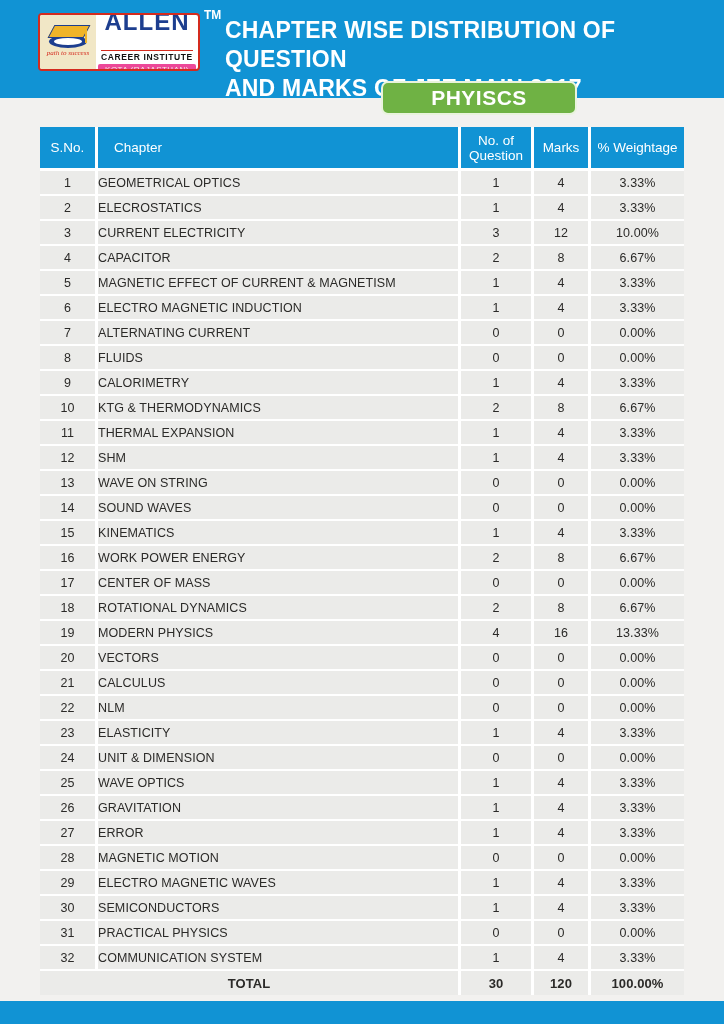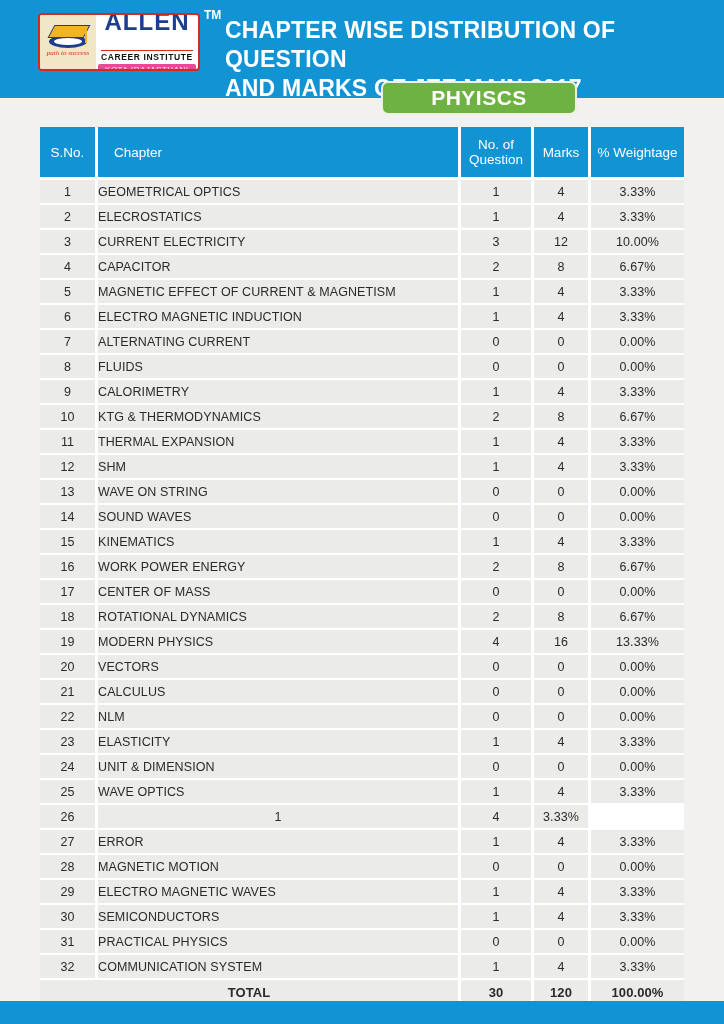--- a/index.html
+++ b/index.html
@@ -69,21 +69,21 @@
   
   .tablewrap{
     position:absolute;left:40px;top:127px;width:644px;
     background:#ffffff;
   }
   .thead,.trow,.total-row{
     display:grid;
     grid-template-columns:55px 360px 70px 54px 93px;
     column-gap:3px;
   }
-  .thead{height:50px;margin-bottom:3px;}
+  .thead{height:41px;margin-bottom:3px;}
   .hcell{
     background:#1193d4;color:#ffffff;font-size:13.5px;line-height:15px;
     display:flex;align-items:center;justify-content:center;text-align:center;
   }
   .hcell.c0{justify-content:center;}
   .hcell.c1{justify-content:flex-start;padding-left:16px;}
   .hcell.c2{padding:0 4px;}
   .trow{height:23px;margin-bottom:2px;}
   .total-row{height:24px;}
   .cellr{
@@ -310,20 +310,21 @@
         </div>
         <div class="trow">
           <div class="cellr c0">25</div>
           <div class="cellr c1">WAVE OPTICS</div>
           <div class="cellr c2">1</div>
           <div class="cellr c3">4</div>
           <div class="cellr c4">3.33%</div>
         </div>
         <div class="trow">
           <div class="cellr c0">26</div>
+          <div class="cellr c1">GRAVITATION</div>
           <div class="cellr c2">1</div>
           <div class="cellr c3">4</div>
           <div class="cellr c4">3.33%</div>
         </div>
         <div class="trow">
           <div class="cellr c0">27</div>
           <div class="cellr c1">ERROR</div>
           <div class="cellr c2">1</div>
           <div class="cellr c3">4</div>
           <div class="cellr c4">3.33%</div>

